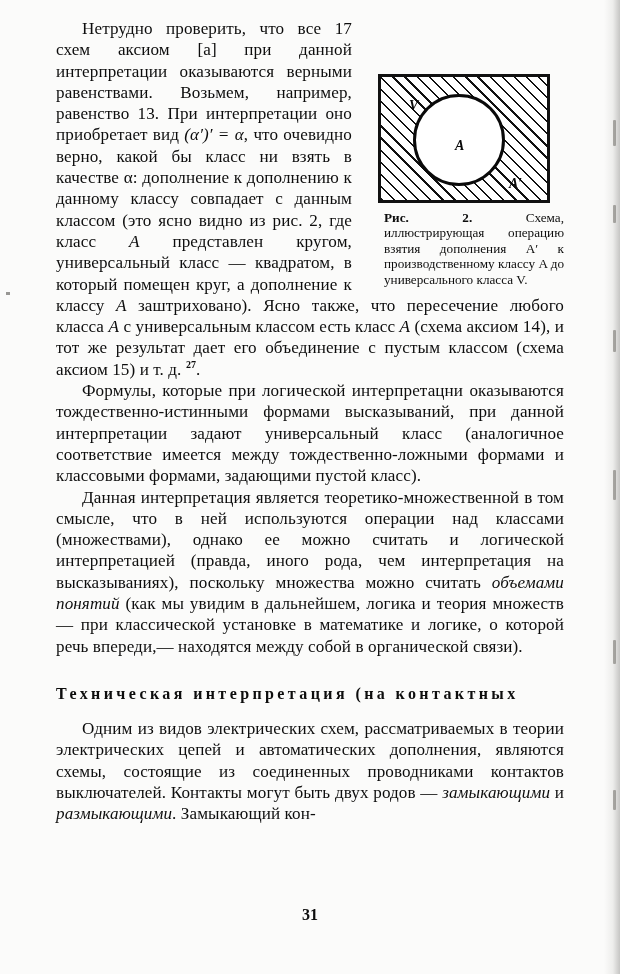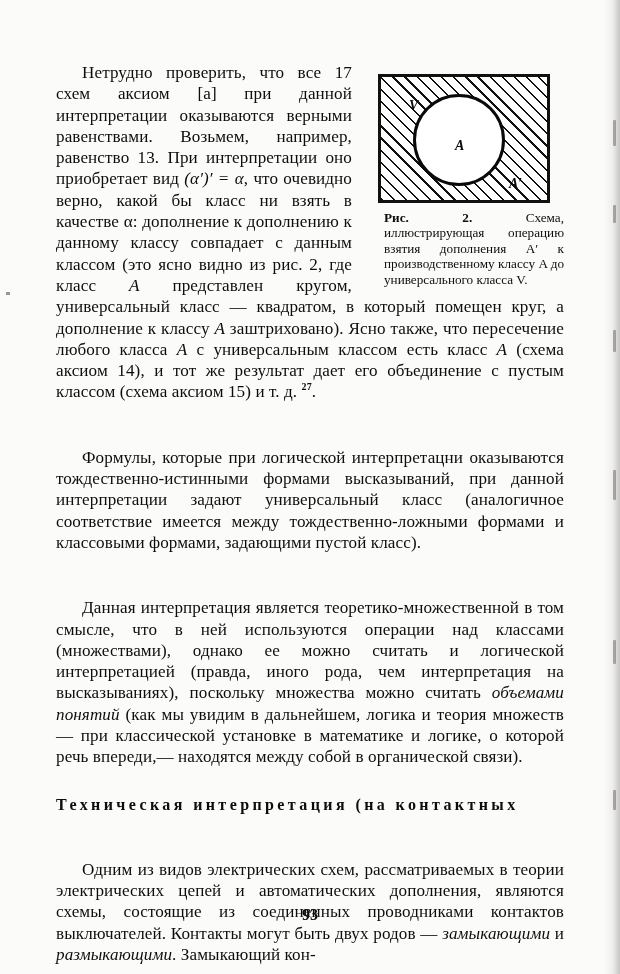--- a/index.html
+++ b/index.html
@@ -60,21 +60,21 @@
 
   p {
     margin: 0;
     font-size: 17.1px;
     line-height: 21.3px;
     text-align: justify;
     text-justify: inter-word;
     hyphens: manual;
     letter-spacing: .1px;
   }
-  p.indent { text-indent: 26px; margin-top: 44px; }
+  p.indent { text-indent: 26px; }
 
   .sp { letter-spacing: 2.6px; }
   .it { font-style: italic; }
   sup {
     font-size: 10px;
     font-weight: 700;
     vertical-align: super;
     line-height: 0;
   }
   .math { font-style: italic; }
@@ -191,15 +191,15 @@
     <p class="indent"><span>Данная интерпретация является теоретико-множественной в том смысле, что в ней используются операции над классами (множествами), однако ее можно считать и логической интерпретацией (правда, иного рода, чем интерпретация на высказываниях), поскольку множества можно считать </span><span class="it">объемами понятий</span><span> (как мы увидим в дальнейшем, логика и теория множеств — при классической установке в математике и логике, о которой речь впереди,— находятся между собой в органической связи).</span></p>
 
     <h2 id="section-heading">
       <span>Техническая интерпретация (на контактных</span>
     </h2>
 
     <p class="indent"><span>Одним из видов электрических схем, рассматриваемых в теории электрических цепей и автоматических дополнения, являются схемы, состоящие из соединенных проводниками контактов выключателей. Контакты могут быть двух родов — </span><span class="it">замыкающими</span><span> и </span><span class="it">размыкающими</span><span>. Замыкающий кон-</span></p>
 
   </div>
 
-  <div id="page-number">93</div>
+  <div id="page-number">31</div>
 
 </div>
 
 </body></html>

